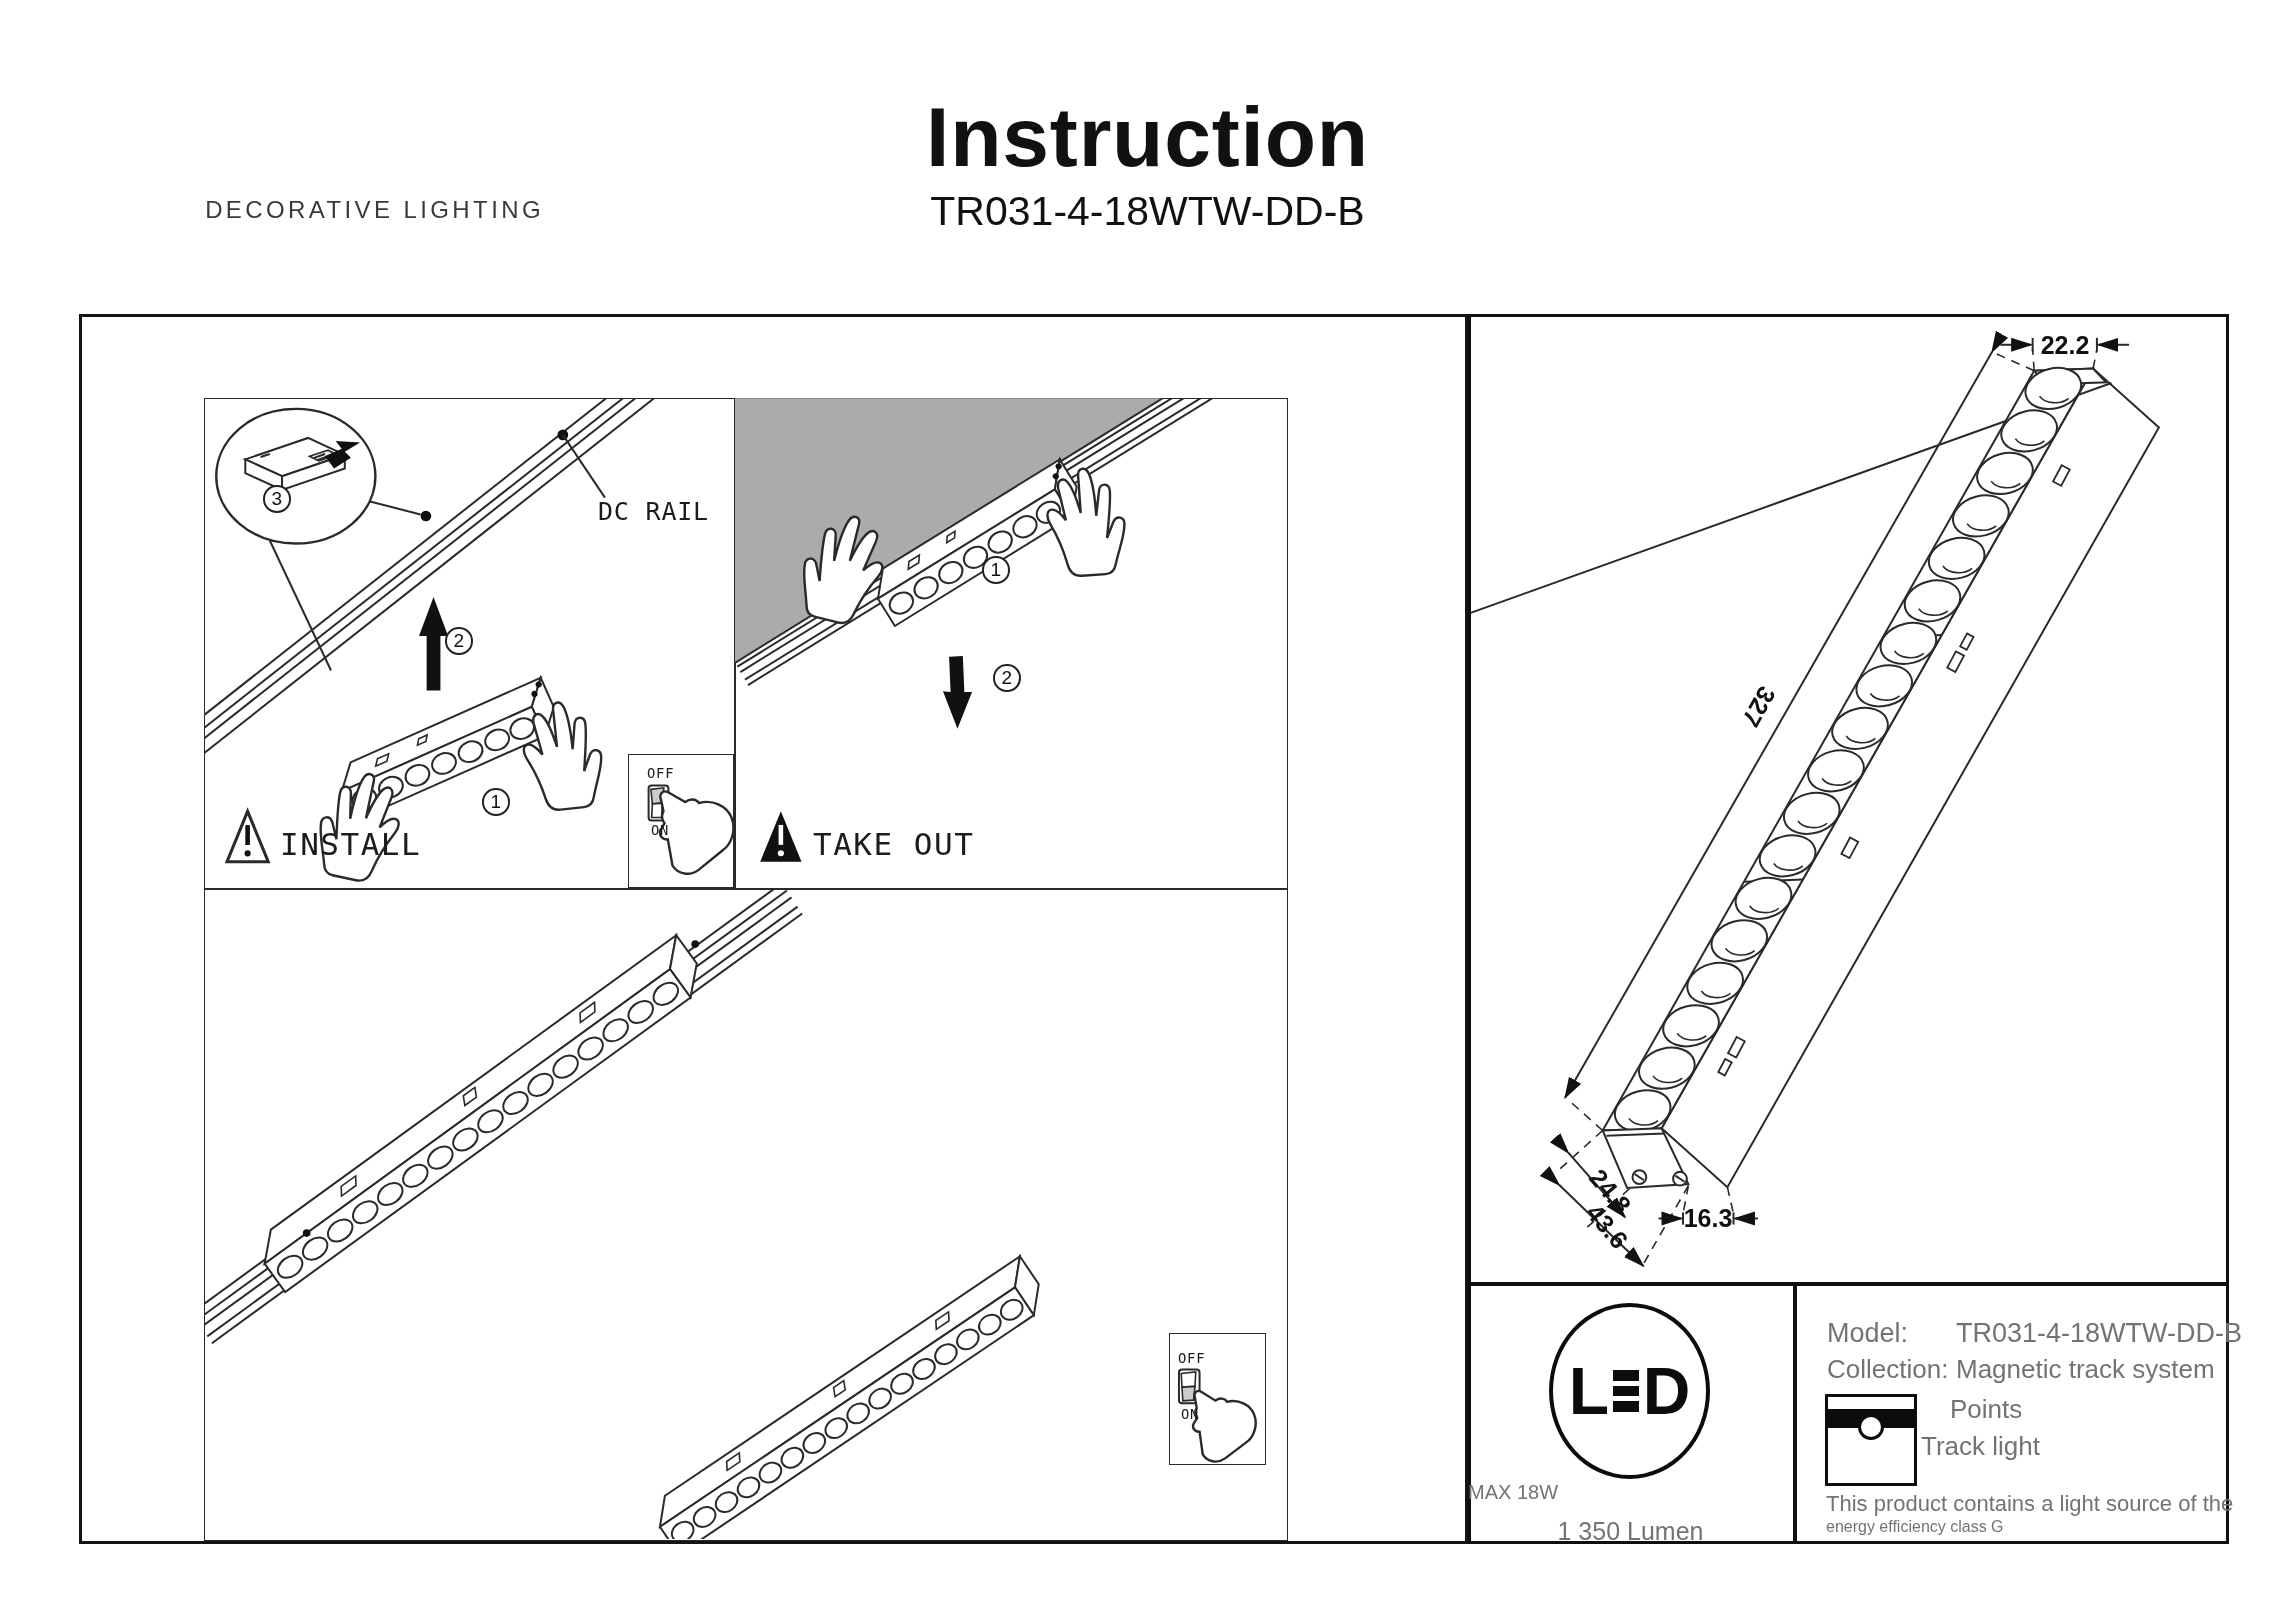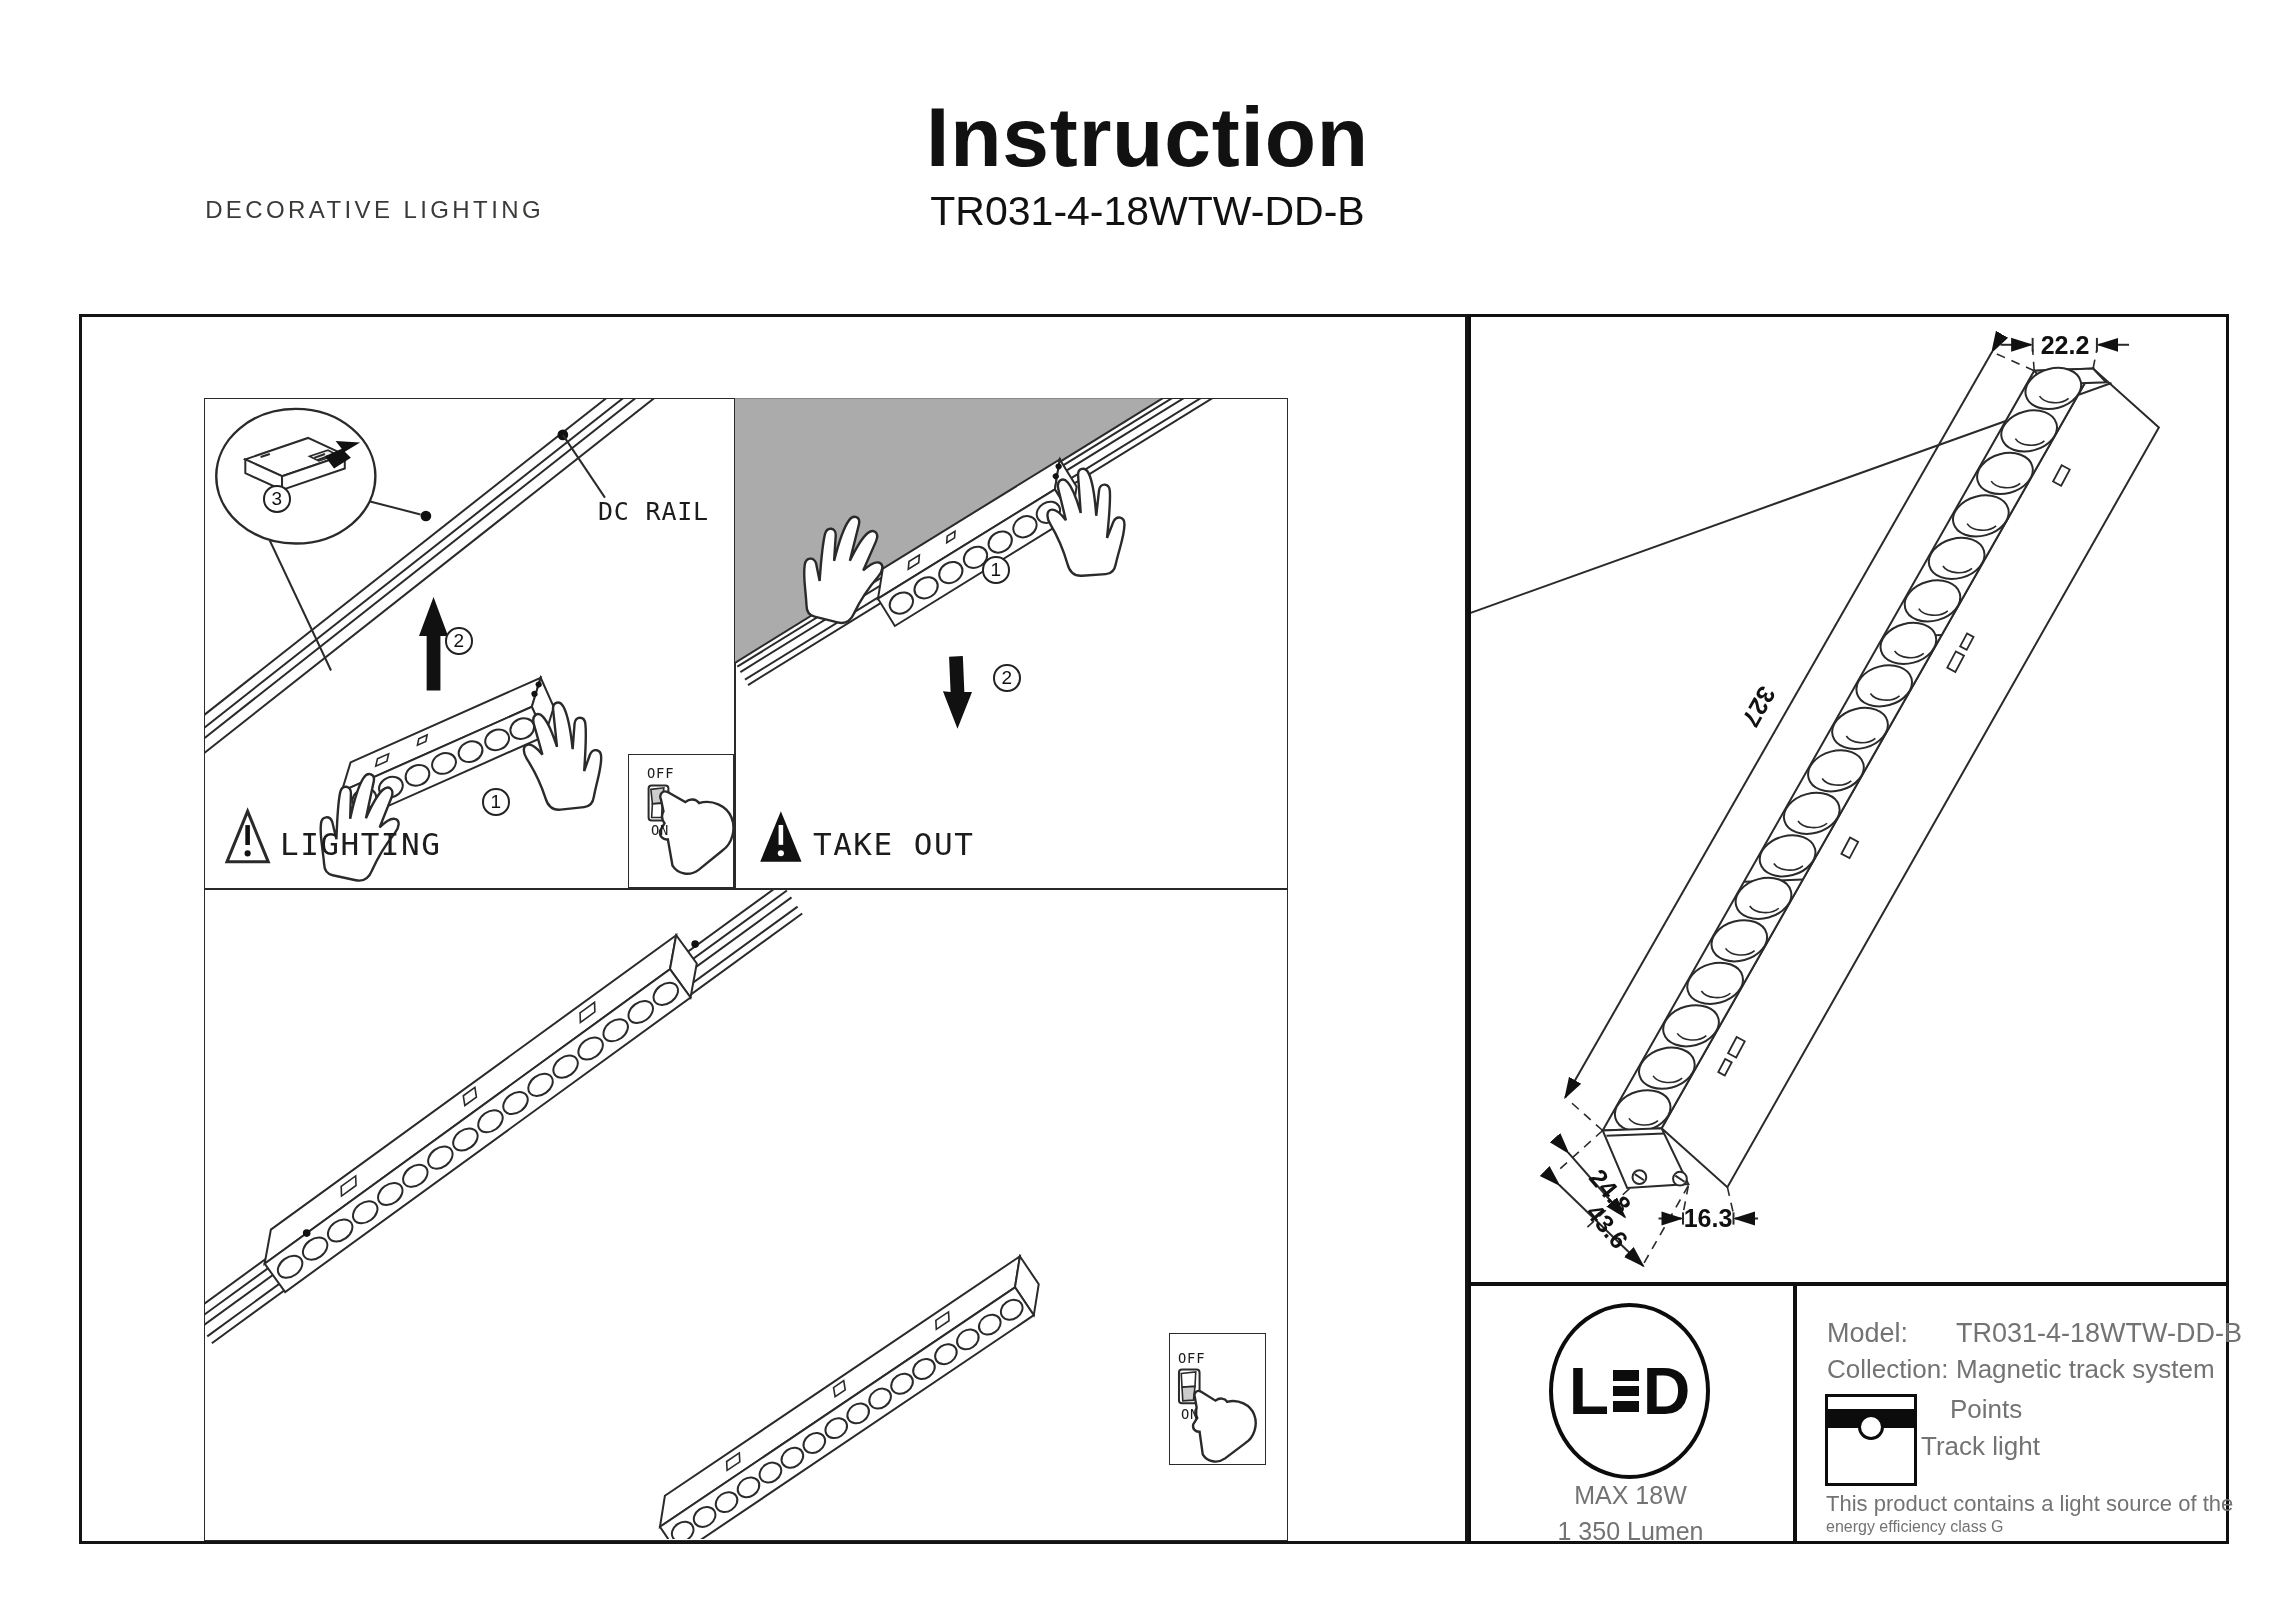--- a/index.html
+++ b/index.html
@@ -199,21 +199,21 @@
 
   <div class="abs inset" style="left:1169px;top:1333px;width:97px;height:132px;"></div>
   <svg style="left:1169px;top:1333px;" width="97" height="132" viewBox="1528 1742 127 173">
     <rect x="1541" y="1790" width="27" height="44" rx="4" fill="#fff" stroke="#2a2a2a" stroke-width="2"></rect>
     <polygon points="1544,1795 1563,1793 1562,1812 1545,1813" fill="#fff" stroke="#2a2a2a" stroke-width="1.6"></polygon>
     <polygon points="1545,1813 1562,1812 1560,1830 1546,1831" fill="#cccccc" stroke="#2a2a2a" stroke-width="1.6"></polygon>
     <use href="#hand-point" transform="translate(1562,1818) rotate(12) scale(0.85)"></use>
   </svg>
 
   <div class="techlabel" style="left:598px;top:497px;font-size:25px;letter-spacing:0.8px;">DC RAIL</div>
-  <div class="techlabel" style="left:280px;top:826px;font-size:31px;letter-spacing:1.5px;">LIGHTING</div>
+  <div class="techlabel" style="left:280px;top:826px;font-size:31px;letter-spacing:1.5px;">INSTALL</div>
   <div class="techlabel" style="left:813px;top:826px;font-size:31px;letter-spacing:1.5px;">TAKE OUT</div>
 
   <div class="circ" style="left:263px;top:485px;">3</div>
   <div class="circ" style="left:445px;top:627px;">2</div>
   <div class="circ" style="left:482px;top:788px;">1</div>
   <div class="circ" style="left:982px;top:556px;">1</div>
   <div class="circ" style="left:993px;top:664px;">2</div>
 
   <div class="techlabel" style="left:647px;top:765px;font-size:13.8px;letter-spacing:0.8px;">OFF</div>
   <div class="techlabel" style="left:651px;top:822px;font-size:13.8px;letter-spacing:0.8px;">ON</div>
@@ -309,21 +309,21 @@
     <div class="led-inner">
       <span>L</span>
       <span class="ebars">
           <i></i>
           <i></i>
           <i></i>
         </span>
       <span>D</span>
     </div>
   </div>
-  <div class="spec-text" style="left:1468px;top:1481px;width:325px;text-align:center;font-size:25px;">MAX 18W</div>
+  <div class="spec-text" style="left:1468px;top:1481px;width:325px;text-align:left;font-size:20px;">MAX 18W</div>
   <div class="spec-text" style="left:1468px;top:1517px;width:325px;text-align:center;font-size:25px;">1 350 Lumen</div>
 
   <div class="spec-text" style="left:1827px;top:1318px;font-size:27px;">Model:</div>
   <div class="spec-text" style="left:1956px;top:1318px;font-size:27px;">TR031-4-18WTW-DD-B</div>
   <div class="spec-text" style="left:1827px;top:1354px;font-size:26px;">Collection:</div>
   <div class="spec-text" style="left:1956px;top:1354px;font-size:26px;">Magnetic track system</div>
 
   <div class="tl-icon">
       <div class="tl-band"></div>
     </div>

